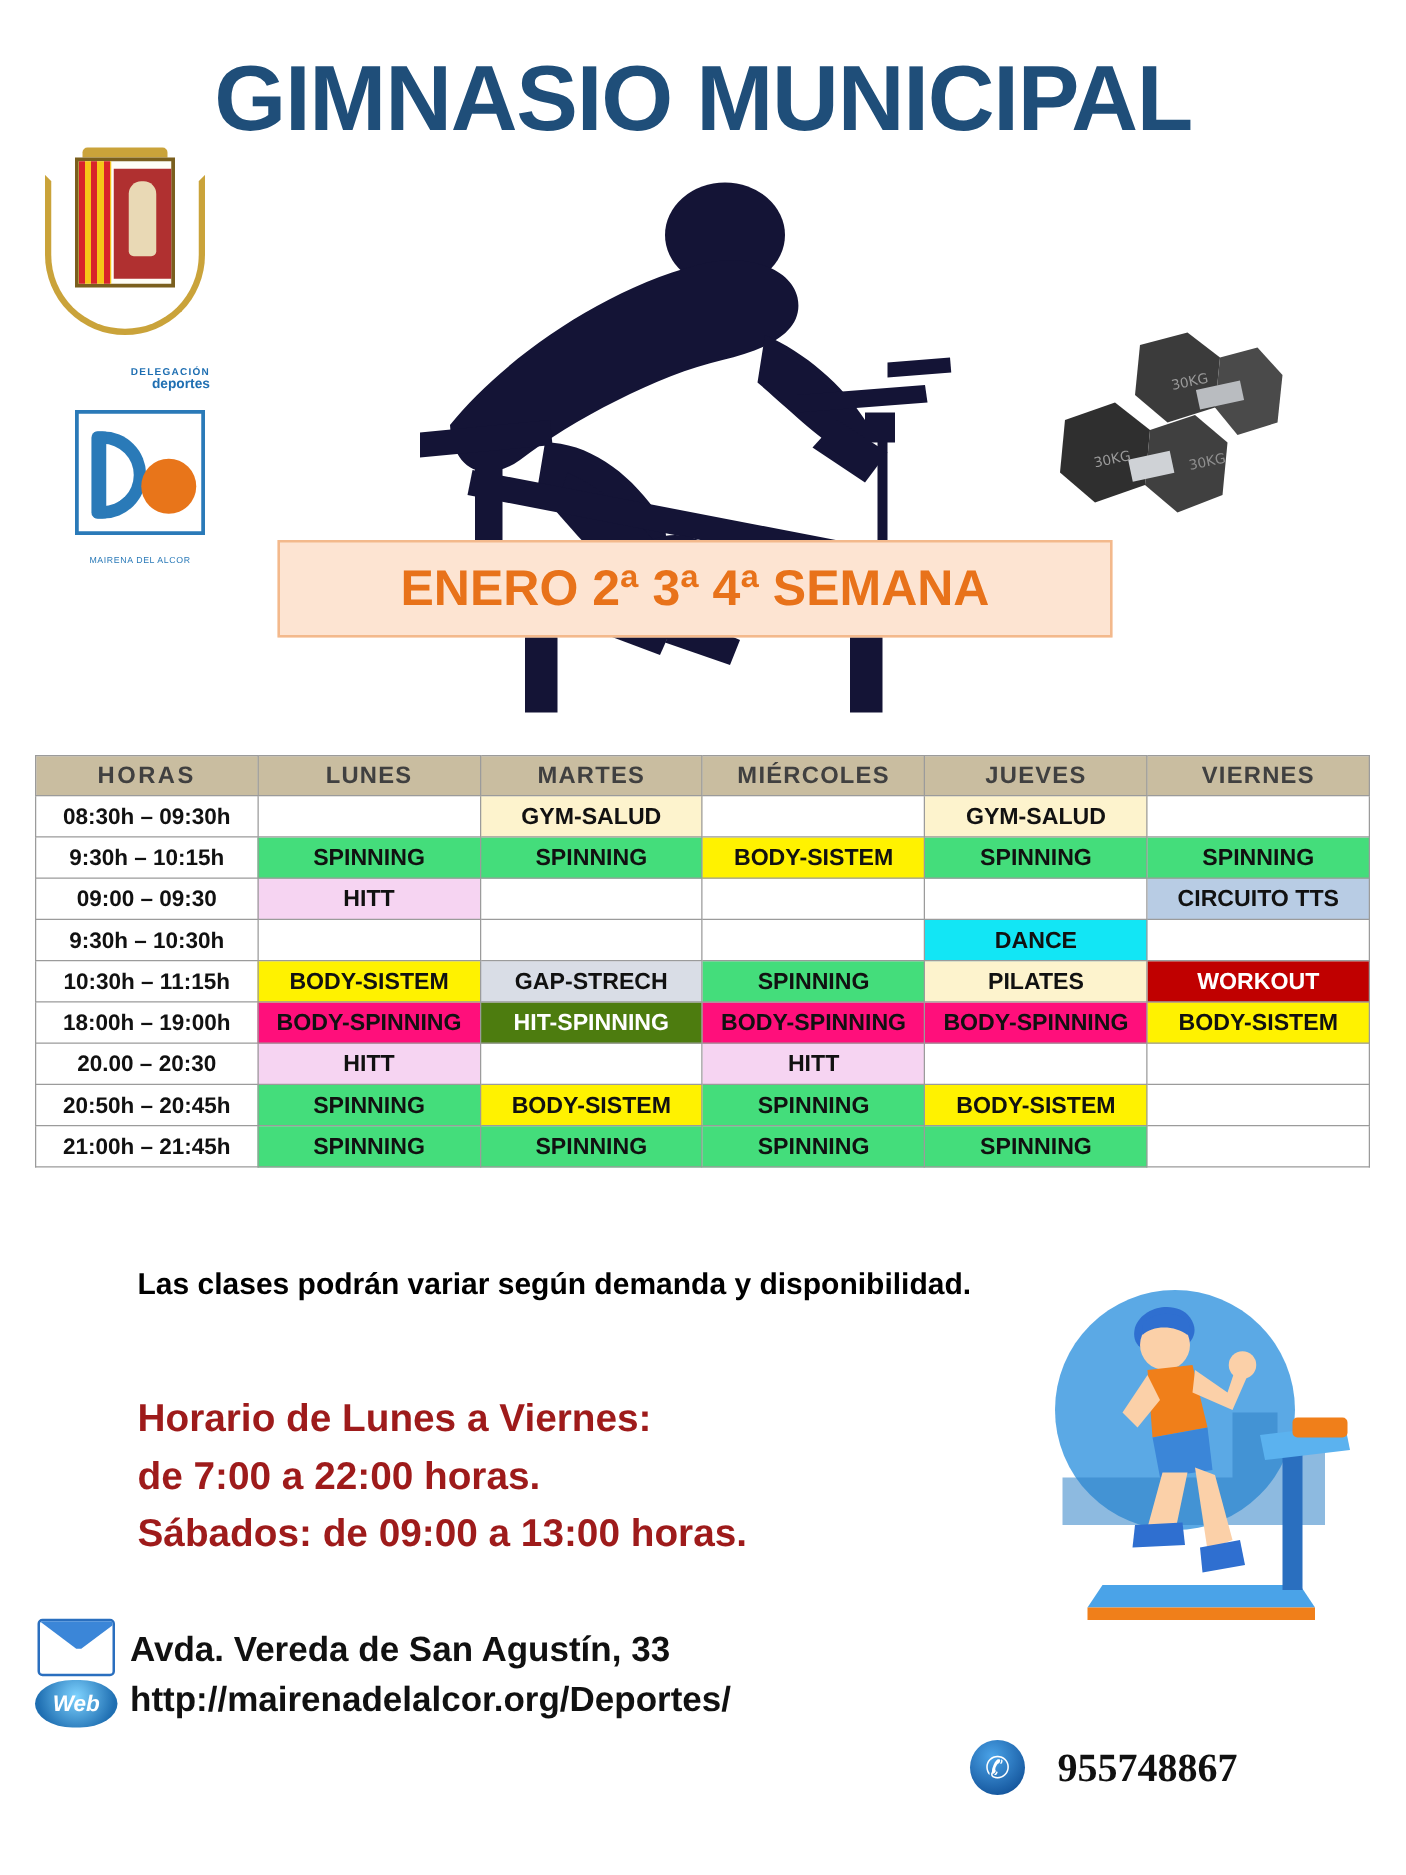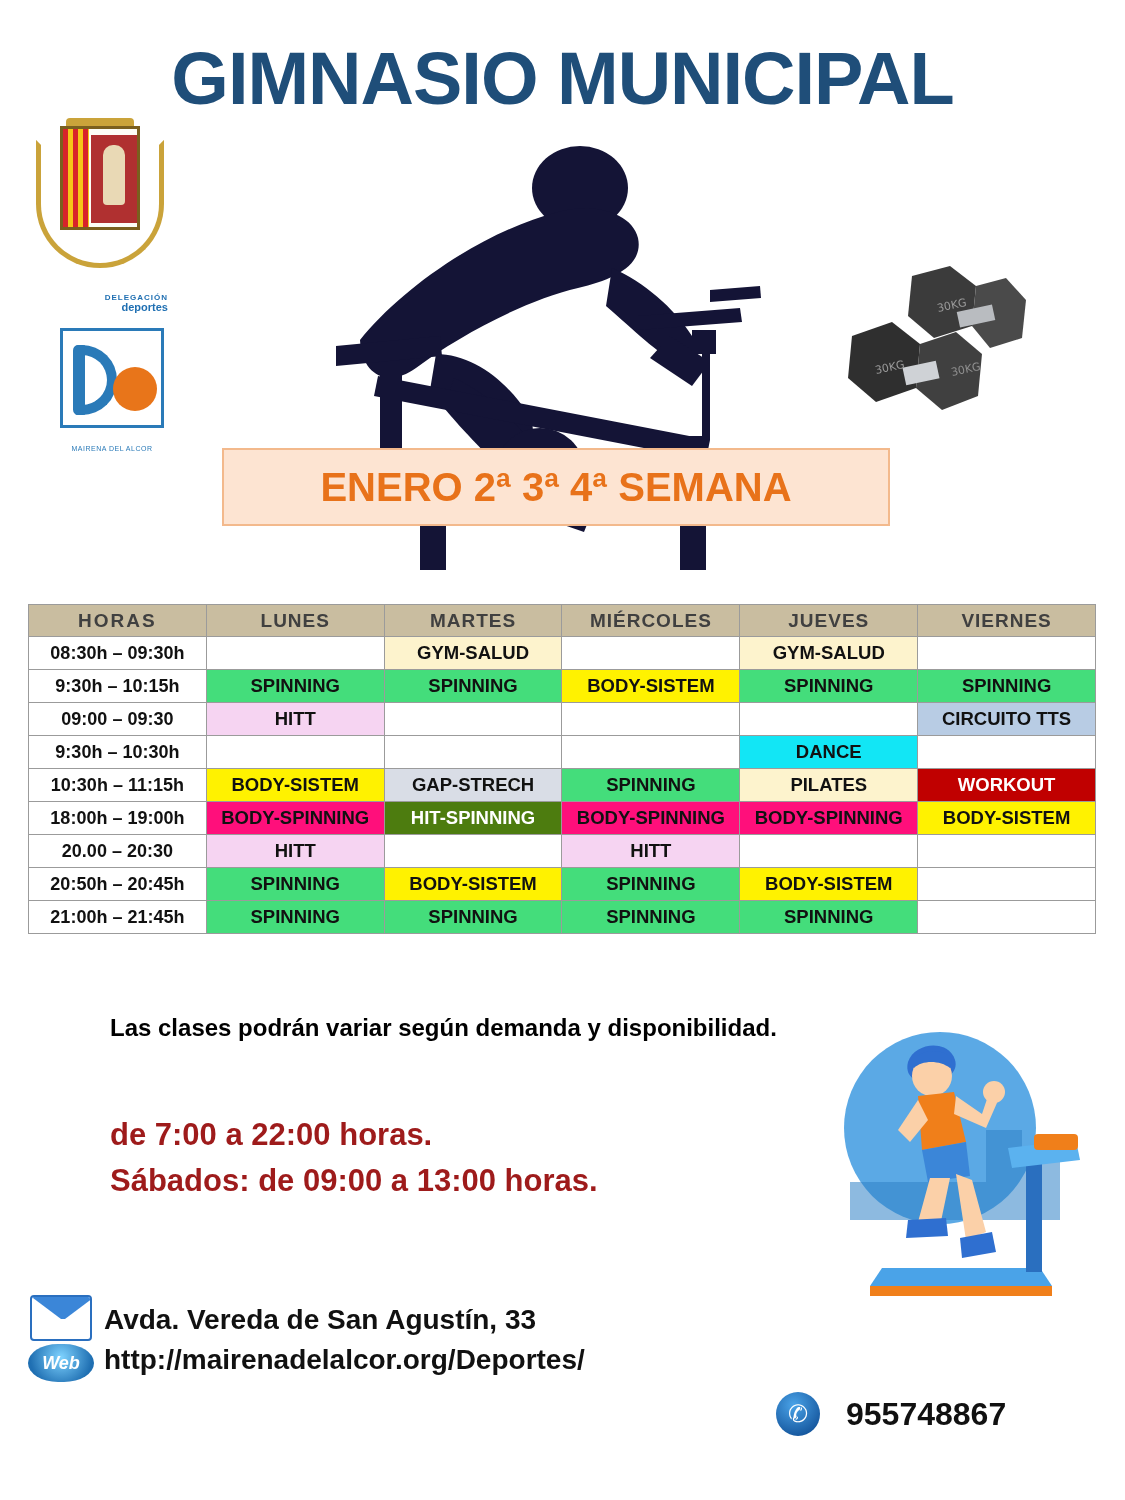--- a/index.html
+++ b/index.html
@@ -81,21 +81,21 @@
   
   #cyclist { position:absolute; left:240px; top:140px; width:540px; height:430px; }
   #cyclist svg { width:100%; height:100%; display:block; }
 
   
   #dumbbells { position:absolute; left:800px; top:260px; width:230px; height:180px; }
   #dumbbells svg { width:100%; height:100%; }
 
   
   #banner {
-    position:absolute; left:222px; top:448px; width:668px; height:78px;
+    position:absolute; left:222px; top:432px; width:668px; height:78px;
     background:#fde4d2; border:2px solid #f3b98c;
     display:flex; align-items:center; justify-content:center;
   }
   #banner span {
     font-size:40px; font-weight:bold; color:#e8721a;
     font-family:"Liberation Sans", sans-serif;
   }
 
   
   #sched {
@@ -186,21 +186,21 @@
   #phone-wrap {
     position:absolute; left:776px; top:1392px;
     display:flex; align-items:center; gap:26px;
   }
   #phone-icon {
     width:44px; height:44px; border-radius:50%;
     background:radial-gradient(circle at 40% 30%, #4aa3e8 0%, #14559c 80%);
     display:flex; align-items:center; justify-content:center;
     color:#fff; font-size:24px;
   }
-  #phone-num { font-size:32px; font-weight:bold; color:#111; }
+  #phone-num { font-size:32px; font-weight:bold; color:#111;font-family:Liberation Serif, serif; }
 </style>
 </head>
 <body>
 
 <div id="title">GIMNASIO MUNICIPAL</div>
 
 <div id="crest">
   <div class="wreath"></div>
   <div class="crown"></div>
   <div class="shield">
@@ -374,20 +374,21 @@
         <td class="cell c-green">SPINNING</td>
         <td class="cell c-green">SPINNING</td>
         <td class="cell c-white"></td>
       </tr>
     </tbody>
 </table>
 
 <div id="note">Las clases podrán variar según demanda y disponibilidad.</div>
 
 <div id="hours-block">
+  <div>Horario de Lunes a Viernes:</div>
   <div> de 7:00 a 22:00 horas.</div>
   <div>Sábados: de 09:00 a 13:00 horas.</div>
 </div>
 
 <div id="runner">
   <svg viewBox="0 0 310 300" xmlns="http://www.w3.org/2000/svg">
     <circle cx="150" cy="118" r="96" fill="#3e9ae0" opacity="0.85"></circle>
     <path d="M60 210 L270 210 L270 150 L232 150 L232 120 L196 120 L196 172 L60 172 Z" fill="#2f82c7" opacity="0.55"></path>
 
     <g>

